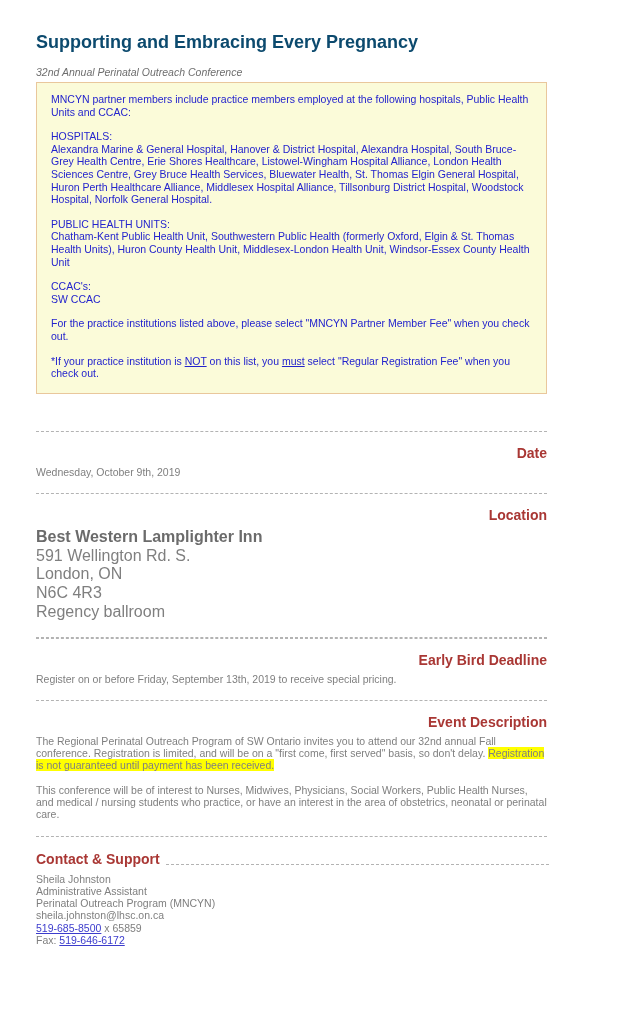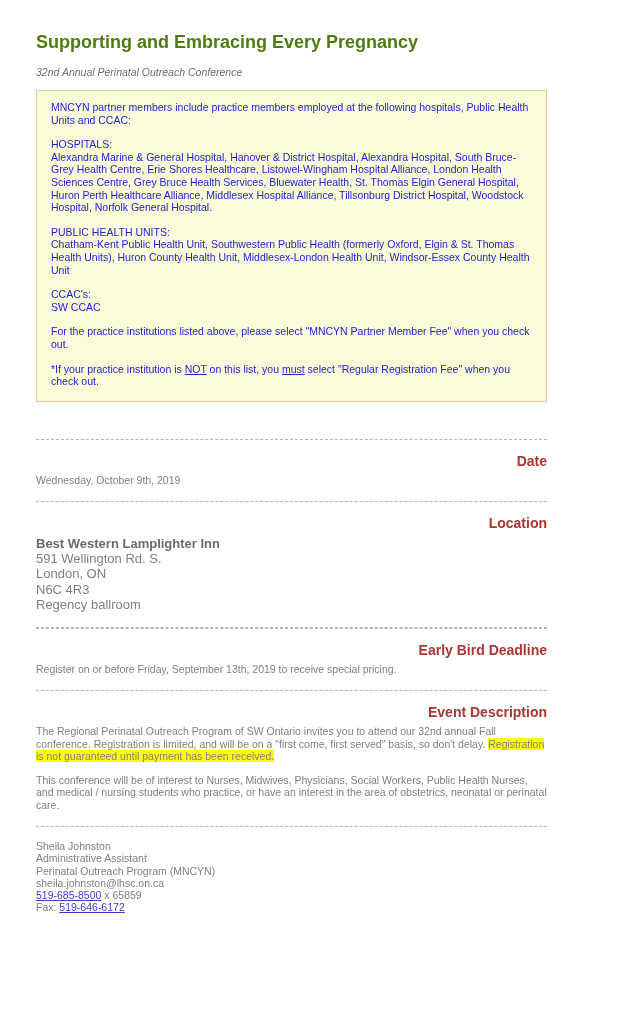--- a/index.html
+++ b/index.html
@@ -20,32 +20,32 @@
     padding: 31px 36px 0 36px;
   }
   .content {
     width: 511px;
   }
   h1.page-title {
     margin: 0;
     font-size: 18px;
     line-height: 22px;
     font-weight: bold;
-    color: #4d7c0f;
+    color: #0c4a6e;
   }
   .subtitle {
     margin-top: 13px;
     font-size: 10.5px;
     line-height: 12px;
     font-style: italic;
     color: #6e6e6e;
   }
   .notice-box {
     box-sizing: border-box;
-    margin-top: 12px;
+    margin-top: 4px;
     background: #fbfbd9;
     border: 1px solid #e9c79c;
     padding: 10px 14px 13px 14px;
     color: #2323cd;
     font-size: 10.5px;
     line-height: 1.2;
   }
   .notice-box p { margin: 12px 0 0 0; }
   .notice-box p:first-child { margin-top: 0; }
   .blk { display: block; }
@@ -66,21 +66,21 @@
     color: #a93734;
     text-align: right;
   }
   .body-text {
     font-size: 10.5px;
     line-height: 1.17;
     color: #7f7f7f;
   }
   .body-text p { margin: 0; }
   .body-text p + p { margin-top: 12px; }
-  .addr-line { font-size: 13px; line-height: 1.17; }
+  .addr-line { font-size: 16px; line-height: 1.17; }
   .venue { font-weight: bold; color: #6b6b6b; }
   .hl { background: #ffff00; }
   .link {
     color: #3c3ccd;
     text-decoration: underline;
     cursor: pointer;
   }
   .contact-heading-row {
     position: relative;
     margin-bottom: 5px;
@@ -162,20 +162,24 @@
       <h2 class="section-heading">Event Description</h2>
       <div class="body-text">
         <p><span>The Regional Perinatal Outreach Program of SW Ontario invites you to attend our 32nd annual Fall conference. Registration is limited, and will be on a "first come, first served" basis, so don't delay. </span><span class="hl">Registration is not guaranteed until payment has been received.</span></p>
         <p>This conference will be of interest to Nurses, Midwives, Physicians, Social Workers, Public Health Nurses, and medical / nursing students who practice, or have an interest in the area of obstetrics, neonatal or perinatal care.</p>
       </div>
     </div>
 
     <div class="sep"></div>
 
     <div class="section">
+      <div class="contact-heading-row">
+        <div class="contact-heading-rule"></div>
+        <h2 class="section-heading">Contact &amp; Support</h2>
+      </div>
       <div class="body-text contact-lines">
         <div>Sheila Johnston</div>
         <div>Administrative Assistant</div>
         <div>Perinatal Outreach Program (MNCYN)</div>
         <div>sheila.johnston@lhsc.on.ca</div>
         <div><a class="link">519-685-8500</a><span> x 65859</span></div>
         <div><span>Fax: </span><a class="link">519-646-6172</a></div>
       </div>
     </div>
 

